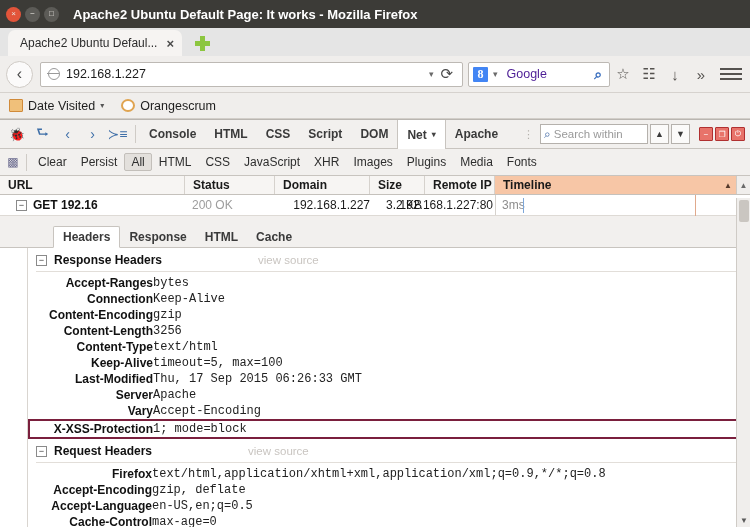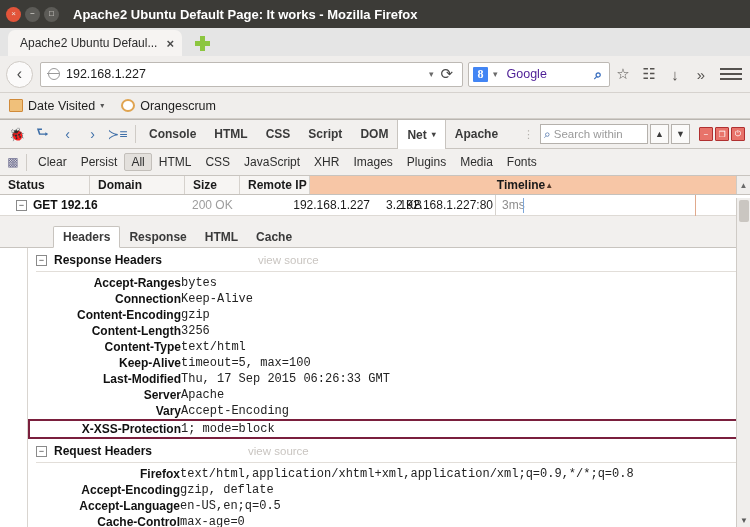--- a/index.html
+++ b/index.html
@@ -118,21 +118,21 @@
              border-bottom: 1px solid #c5c1bc; font-size: 12px; font-weight: bold;
              color: #1a1a1a; flex: none; }
   .nh { display: flex; align-items: center; padding-left: 8px;
         border-right: 1px solid #d6d2cd; }
   .nh.url { width: 185px; }
   .nh.status { width: 90px; }
   .nh.domain { width: 95px; }
   .nh.size { width: 55px; }
   .nh.rip { width: 70px; }
   .nh.timeline { flex: 1; background: #f7c6a6; border-right: none;
-                 display: flex; align-items: center; justify-content: center;
+                 display: flex; align-items: center; justify-content: space-between;
                  padding-right: 4px; }
   .sorttri { font-size: 8px; color: #55392a; }
   .scrollcap { width: 14px; background: #f0eeec; border-left: 1px solid #cfcbc6;
                display:flex; align-items:center; justify-content:center; font-size: 8px;
                color: #6a6a6a; }
 
   .netrow { height: 21px; display: flex; align-items: center; font-size: 12px;
             border-bottom: 1px solid #dedad5; flex: none; }
   .nc { display: flex; align-items: center; height: 100%; }
   .nc.url { width: 185px; padding-left: 16px; font-weight: bold; color: #111; }
@@ -162,21 +162,21 @@
 
   .grouphead { display: flex; align-items: center; padding: 5px 0 4px 8px; flex: none; }
   .gexp { width: 11px; height: 11px; border: 1px solid #8a8a8a; background: #fff;
           font-size: 9px; line-height: 9px; text-align: center; color: #333; margin-right: 7px; }
   .gtitle { font-size: 12px; font-weight: bold; color: #111; }
   .vsrc { margin-left: 96px; font-size: 11.5px; color: #c9c5c1; }
   .ghr { height: 1px; background: #e2ded9; margin: 0 6px 3px 8px; flex: none; }
 
   table.hdrs { border-collapse: collapse; width: 100%; table-layout: fixed; }
   table.hdrs td { font-size: 12px; padding: 1px 0; vertical-align: top; }
-  td.hname { width: 152px; text-align: right; font-weight: bold; color: #111;
+  td.hname { width: 124px; text-align: right; font-weight: bold; color: #111;
              padding-right: 7px; white-space: nowrap; }
   td.hval { font-family: "Liberation Mono", monospace; font-size: 11.5px; color: #222;
             white-space: nowrap; }
   tr.highlight td.hname { border: 2px solid #7a1f3d; border-right: none;
                           padding-left: 3px; }
   tr.highlight td.hval { border: 2px solid #7a1f3d; border-left: none; }
   .vscroll { position: absolute; right: 0; top: 198px; bottom: 0; width: 14px;
              background: #f0eeec; border-left: 1px solid #cfcbc6; }
   .vthumb { position: absolute; top: 2px; left: 2px; width: 10px; height: 22px;
             background: #cac6c1; border-radius: 2px; }
@@ -311,20 +311,21 @@
       <span class="filt">CSS</span>
       <span class="filt">JavaScript</span>
       <span class="filt">XHR</span>
       <span class="filt">Images</span>
       <span class="filt">Plugins</span>
       <span class="filt">Media</span>
       <span class="filt">Fonts</span>
     </div>
 
     <div class="nethead">
+      <div class="nh url">URL</div>
       <div class="nh status">Status</div>
       <div class="nh domain">Domain</div>
       <div class="nh size">Size</div>
       <div class="nh rip">Remote IP</div>
       <div class="nh timeline">
         <span>Timeline</span>
         <span class="sorttri">▲</span>
       </div>
       <div class="scrollcap">▲</div>
     </div>

